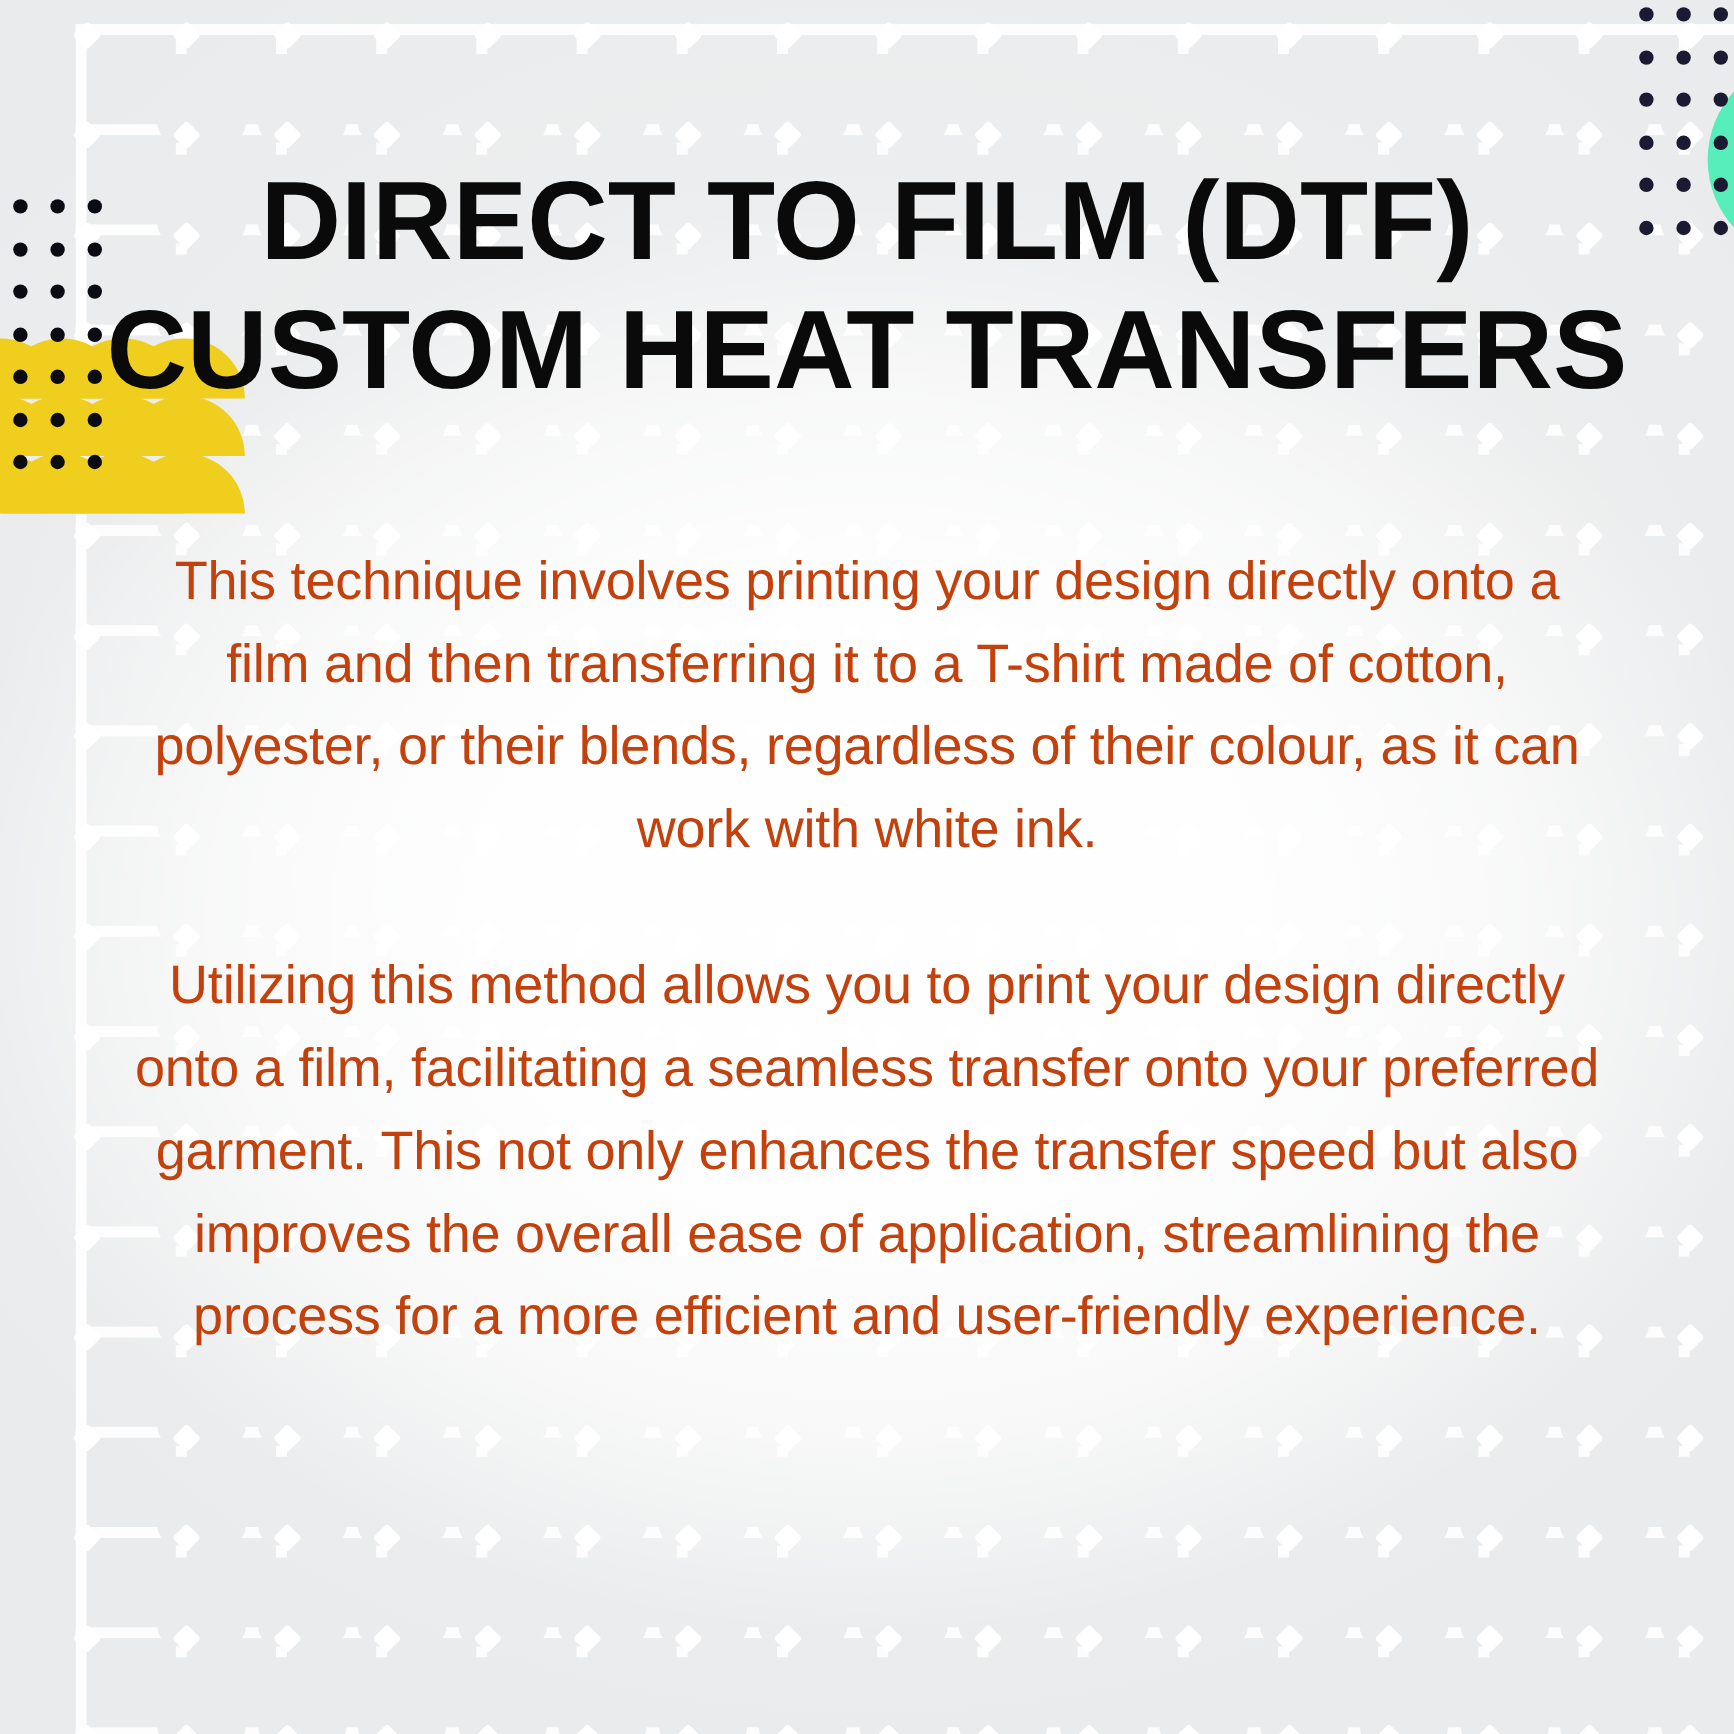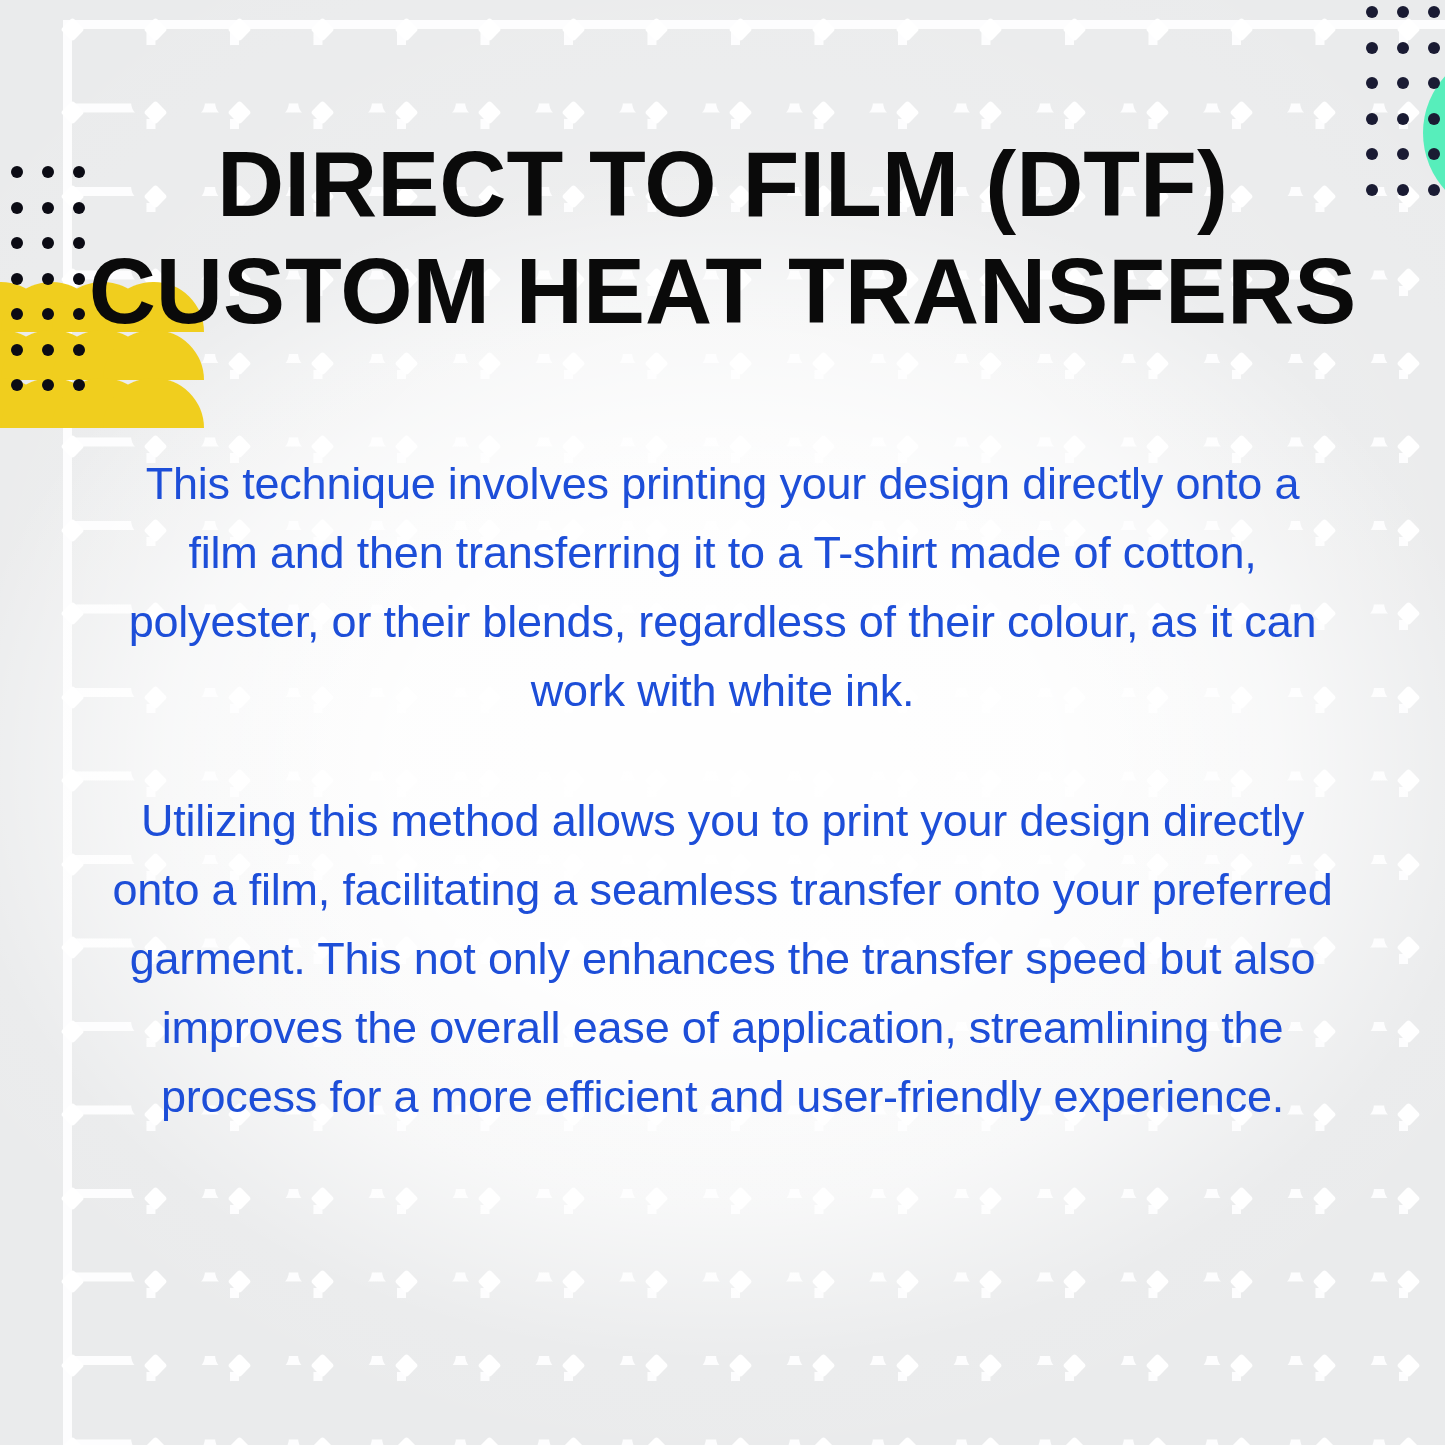--- a/index.html
+++ b/index.html
@@ -104,21 +104,21 @@
     text-transform:uppercase;
     transform:scaleX(1.0);
   }
   .title .tline{display:block;}
   .title .tline.l1{font-size:93px;letter-spacing:0px;}
   .title .tline.l2{font-size:93px;letter-spacing:0px;margin-top:14px;}
 
   .body{
     margin:0;
     padding:0 40px;
-    color:#1d4ed8;
+    color:#c2410c;
     font-family:"Liberation Sans","DejaVu Sans",sans-serif;
     font-weight:normal;
     font-size:45px;
     line-height:1.53;
     letter-spacing:-0.2px;
   }
   #para1{margin-top:112px;}
   #para2{margin-top:62px;padding:0 22px;}
 </style>
 </head>

